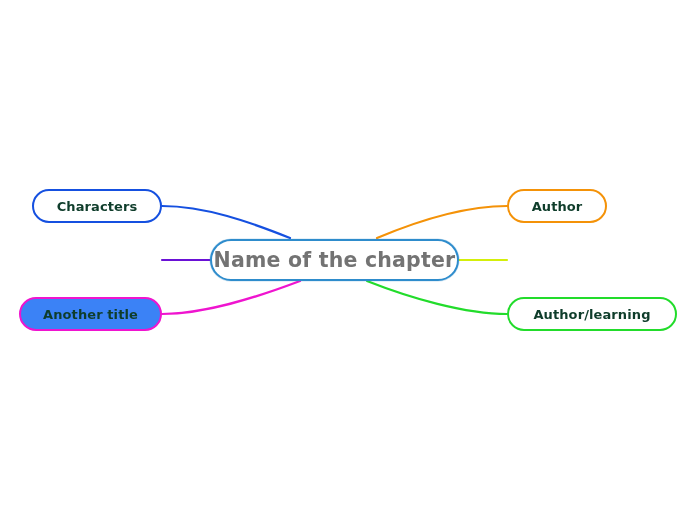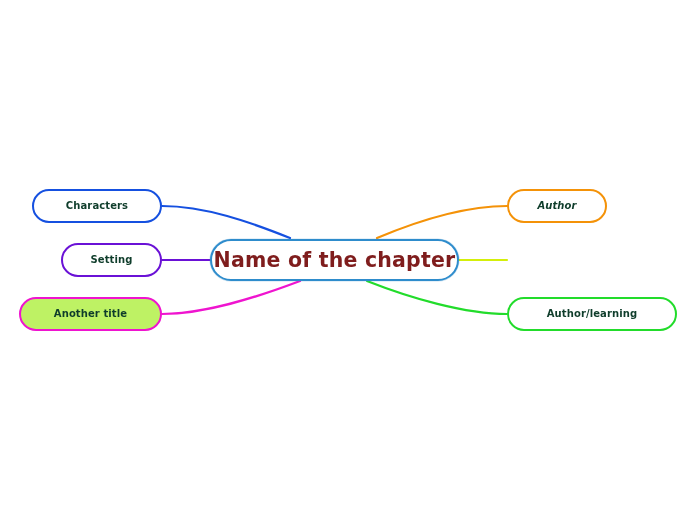--- a/index.html
+++ b/index.html
@@ -44,21 +44,21 @@
   .node-label {
     font-weight: bold;
     letter-spacing: 0.1px;
     line-height: 1;
   }
   .branch-node {
     height: 34px;
     padding: 0 18px;
   }
   .branch-node .node-label {
-    font-size: 10px;
+    font-size: 13px;
     color: #0f3d2b;
   }
   #node-central {
     left: 210px;
     top: 239px;
     width: 249px;
     height: 42px;
     border-width: 2px;
     border-color: #2e8ccc;
     border-radius: 999px;
@@ -87,34 +87,31 @@
     <path fill="none" stroke-linecap="round" d="M162,314 C205,314 255,298 300,281" stroke="#ef14cf" stroke-width="2.2"></path>
     <path fill="none" stroke-linecap="round" d="M377,238 C415,222 465,206 507,206" stroke="#f49208" stroke-width="2.2"></path>
     <path fill="none" stroke-linecap="round" d="M459,260 L507,260" stroke="#d4ef0a" stroke-width="2.2"></path>
     <path fill="none" stroke-linecap="round" d="M367,281 C410,298 465,314 507,314" stroke="#22dc2b" stroke-width="2.2"></path>
   </svg>
 
   <div class="node branch-node" id="node-characters" style="border-color: rgb(21, 80, 224); background: rgb(255, 255, 255);">
     <span class="node-label" style="color: rgb(15, 61, 43);">Characters</span>
   </div>
 
-  <div class="node branch-node" id="node-setting" style="border-color: rgb(106, 17, 214); background: rgb(255, 255, 255);">
-    <span class="node-label" style="color: rgb(15, 61, 43);">Setting</span>
-  </div>
 
-  <div class="node branch-node" id="node-another" style="border-color: rgb(239, 20, 207); background: #bef264;">
+  <div class="node branch-node" id="node-another" style="border-color: rgb(239, 20, 207); background: #3b82f6;">
     <span class="node-label" style="color: rgb(15, 61, 43);">Another title</span>
   </div>
 
   <div class="node branch-node" id="node-author" style="border-color: rgb(244, 146, 8); background: rgb(255, 255, 255);">
-    <span class="node-label" style="color: rgb(15, 61, 43); font-style: italic;">Author</span>
+    <span class="node-label" style="color: rgb(15, 61, 43);">Author</span>
   </div>
 
 
   <div class="node branch-node" id="node-values" style="border-color: rgb(34, 220, 43); background: rgb(255, 255, 255);">
     <span class="node-label" style="color: rgb(15, 61, 43);">Author/learning</span>
   </div>
 
   <div class="node" id="node-central" style="border-color: rgb(46, 140, 204); background: rgb(255, 255, 255);">
-    <span class="node-label" style="color: #7f1d1d;">Name of the chapter</span>
+    <span class="node-label" style="color: #737373;">Name of the chapter</span>
   </div>
 
 </div>
 
 </body></html>

